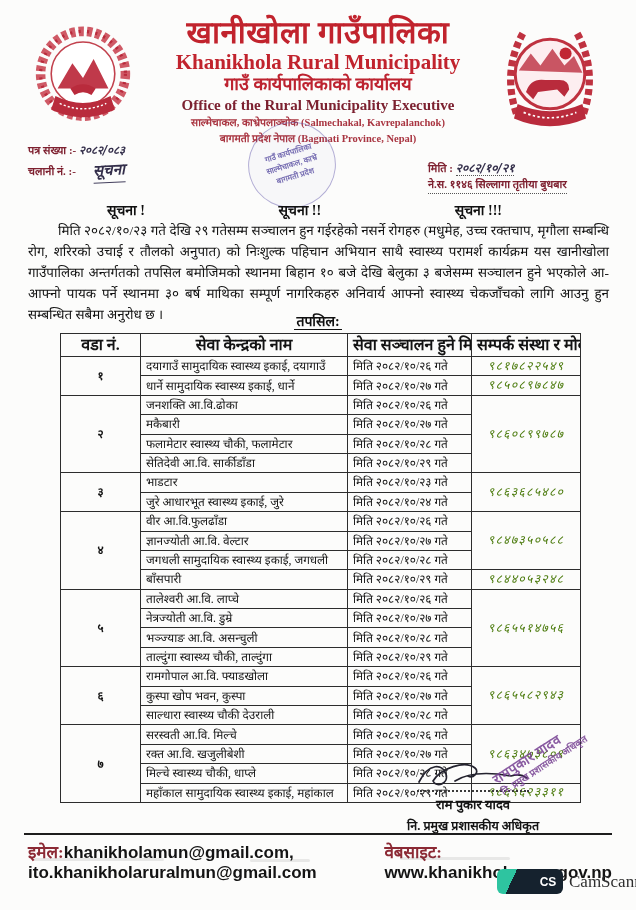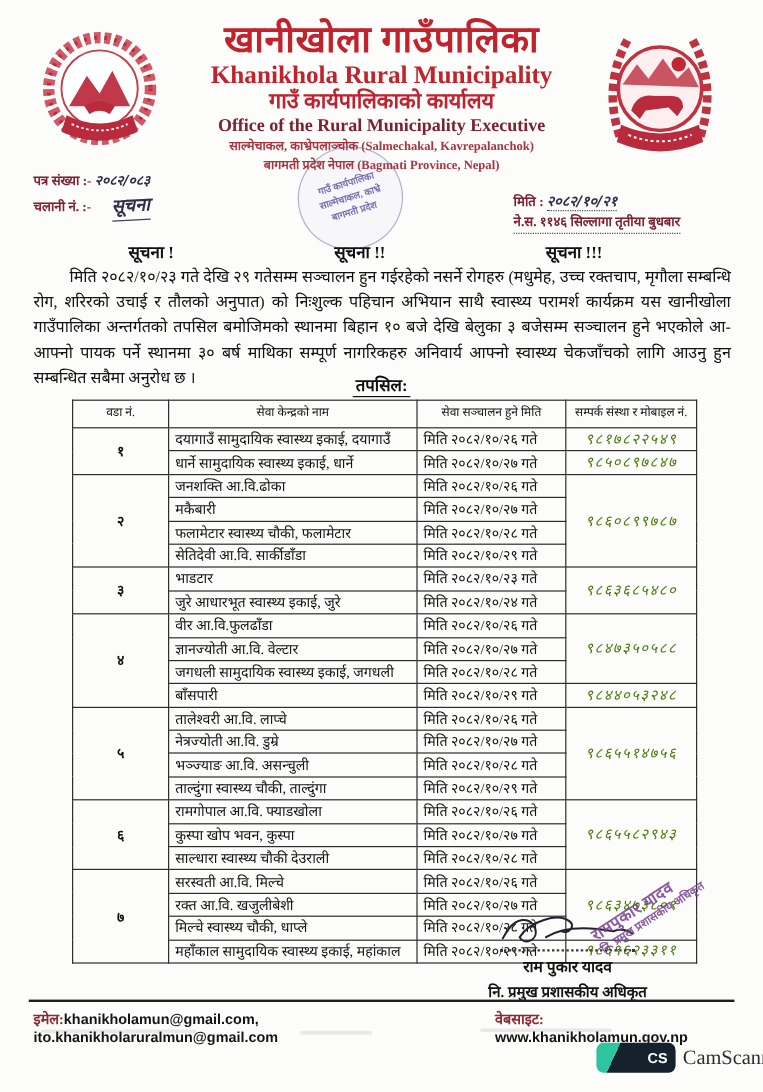--- a/index.html
+++ b/index.html
@@ -37,40 +37,40 @@
     font-size:14px;font-weight:bold;color:#101010;}
   
   .para{left:28px;top:221px;width:581px;font-size:13.4px;line-height:1.56;text-align:justify;
     color:#121212;text-indent:30px;}
   
   .tbl-caption{left:0;top:311px;width:636px;text-align:center;font-size:14px;font-weight:bold;color:#101010;}
   .tbl-caption span{border-bottom:1.6px solid #101010;padding:0 2px;}
   table.main{position:absolute;left:60px;top:333px;width:520px;border-collapse:collapse;
     font-size:11.8px;color:#131313;table-layout:fixed;}
   table.main th,table.main td{border:1.5px solid #2d2d2d;padding:1px 5px;height:16.4px;line-height:1.2;overflow:hidden;white-space:nowrap;}
-  table.main th{font-size:10px;font-weight:normal;text-align:center;height:20px;}
+  table.main th{font-size:16px;font-weight:bold;text-align:center;height:20px;}
   col.c-ward{width:80px;} col.c-name{width:207px;} col.c-date{width:124px;} col.c-phone{width:109px;}
   td.ward{text-align:center;font-weight:bold;}
   td.name{text-align:left;}
   td.date{text-align:left;padding-left:9px;}
   td.phone{text-align:center;font-family:"DejaVu Sans","Liberation Sans",sans-serif;
     font-style:italic;color:#4d7c0f;letter-spacing:1.2px;font-size:12.4px;}
   
   .sig-block{left:398px;top:756px;width:150px;text-align:center;}
   .sig-dots{border-bottom:2.2px dotted #3a3a3a;width:112px;margin:-6px auto 2px auto;}
   .sig-name{font-size:13px;font-weight:bold;color:#141414;margin-top:3px;}
   .sig-desg{font-size:12.5px;font-weight:bold;color:#141414;margin-top:4px;white-space:nowrap;}
   .officer-stamp{left:498px;top:772px;width:160px;transform:rotate(-33deg);transform-origin:left center;
     color:rgba(118,64,146,.85);text-align:left;line-height:1.25;}
   .officer-stamp .l1{font-size:13.5px;font-weight:bold;letter-spacing:.5px;}
   .officer-stamp .l2{font-size:9.5px;font-weight:bold;white-space:nowrap;}
   
   .footer-rule{left:24px;top:833px;width:588px;border-top:2.2px solid #1d1d1d;}
   .footer-row{left:28px;top:840px;width:584px;display:flex;justify-content:flex-end;
-    font-family:"Liberation Sans","DejaVu Sans",sans-serif;font-size:12px;color:#141414;}
+    font-family:"Liberation Sans","DejaVu Sans",sans-serif;font-size:17px;color:#141414;}
   .f-label{color:#8c2a35;font-weight:bold;font-family:"Liberation Serif",serif;}
   .f-val{font-weight:bold;}
   .smudge{background:rgba(60,60,60,.10);height:3px;border-radius:2px;}
   
   .cam{left:497px;top:869px;display:flex;align-items:center;gap:6px;}
   .cam-icon{width:30px;height:25px;border-radius:6px;
     background:linear-gradient(115deg,#2ec4a0 0 26%,#15222e 26%);
     display:flex;align-items:center;justify-content:center;
     color:#fff;font-family:"Liberation Sans",sans-serif;font-weight:bold;font-size:12px;padding-left:36px;}
   .cam-text{font-size:17px;color:#2e2e2e;font-family:"Liberation Serif",serif;}

